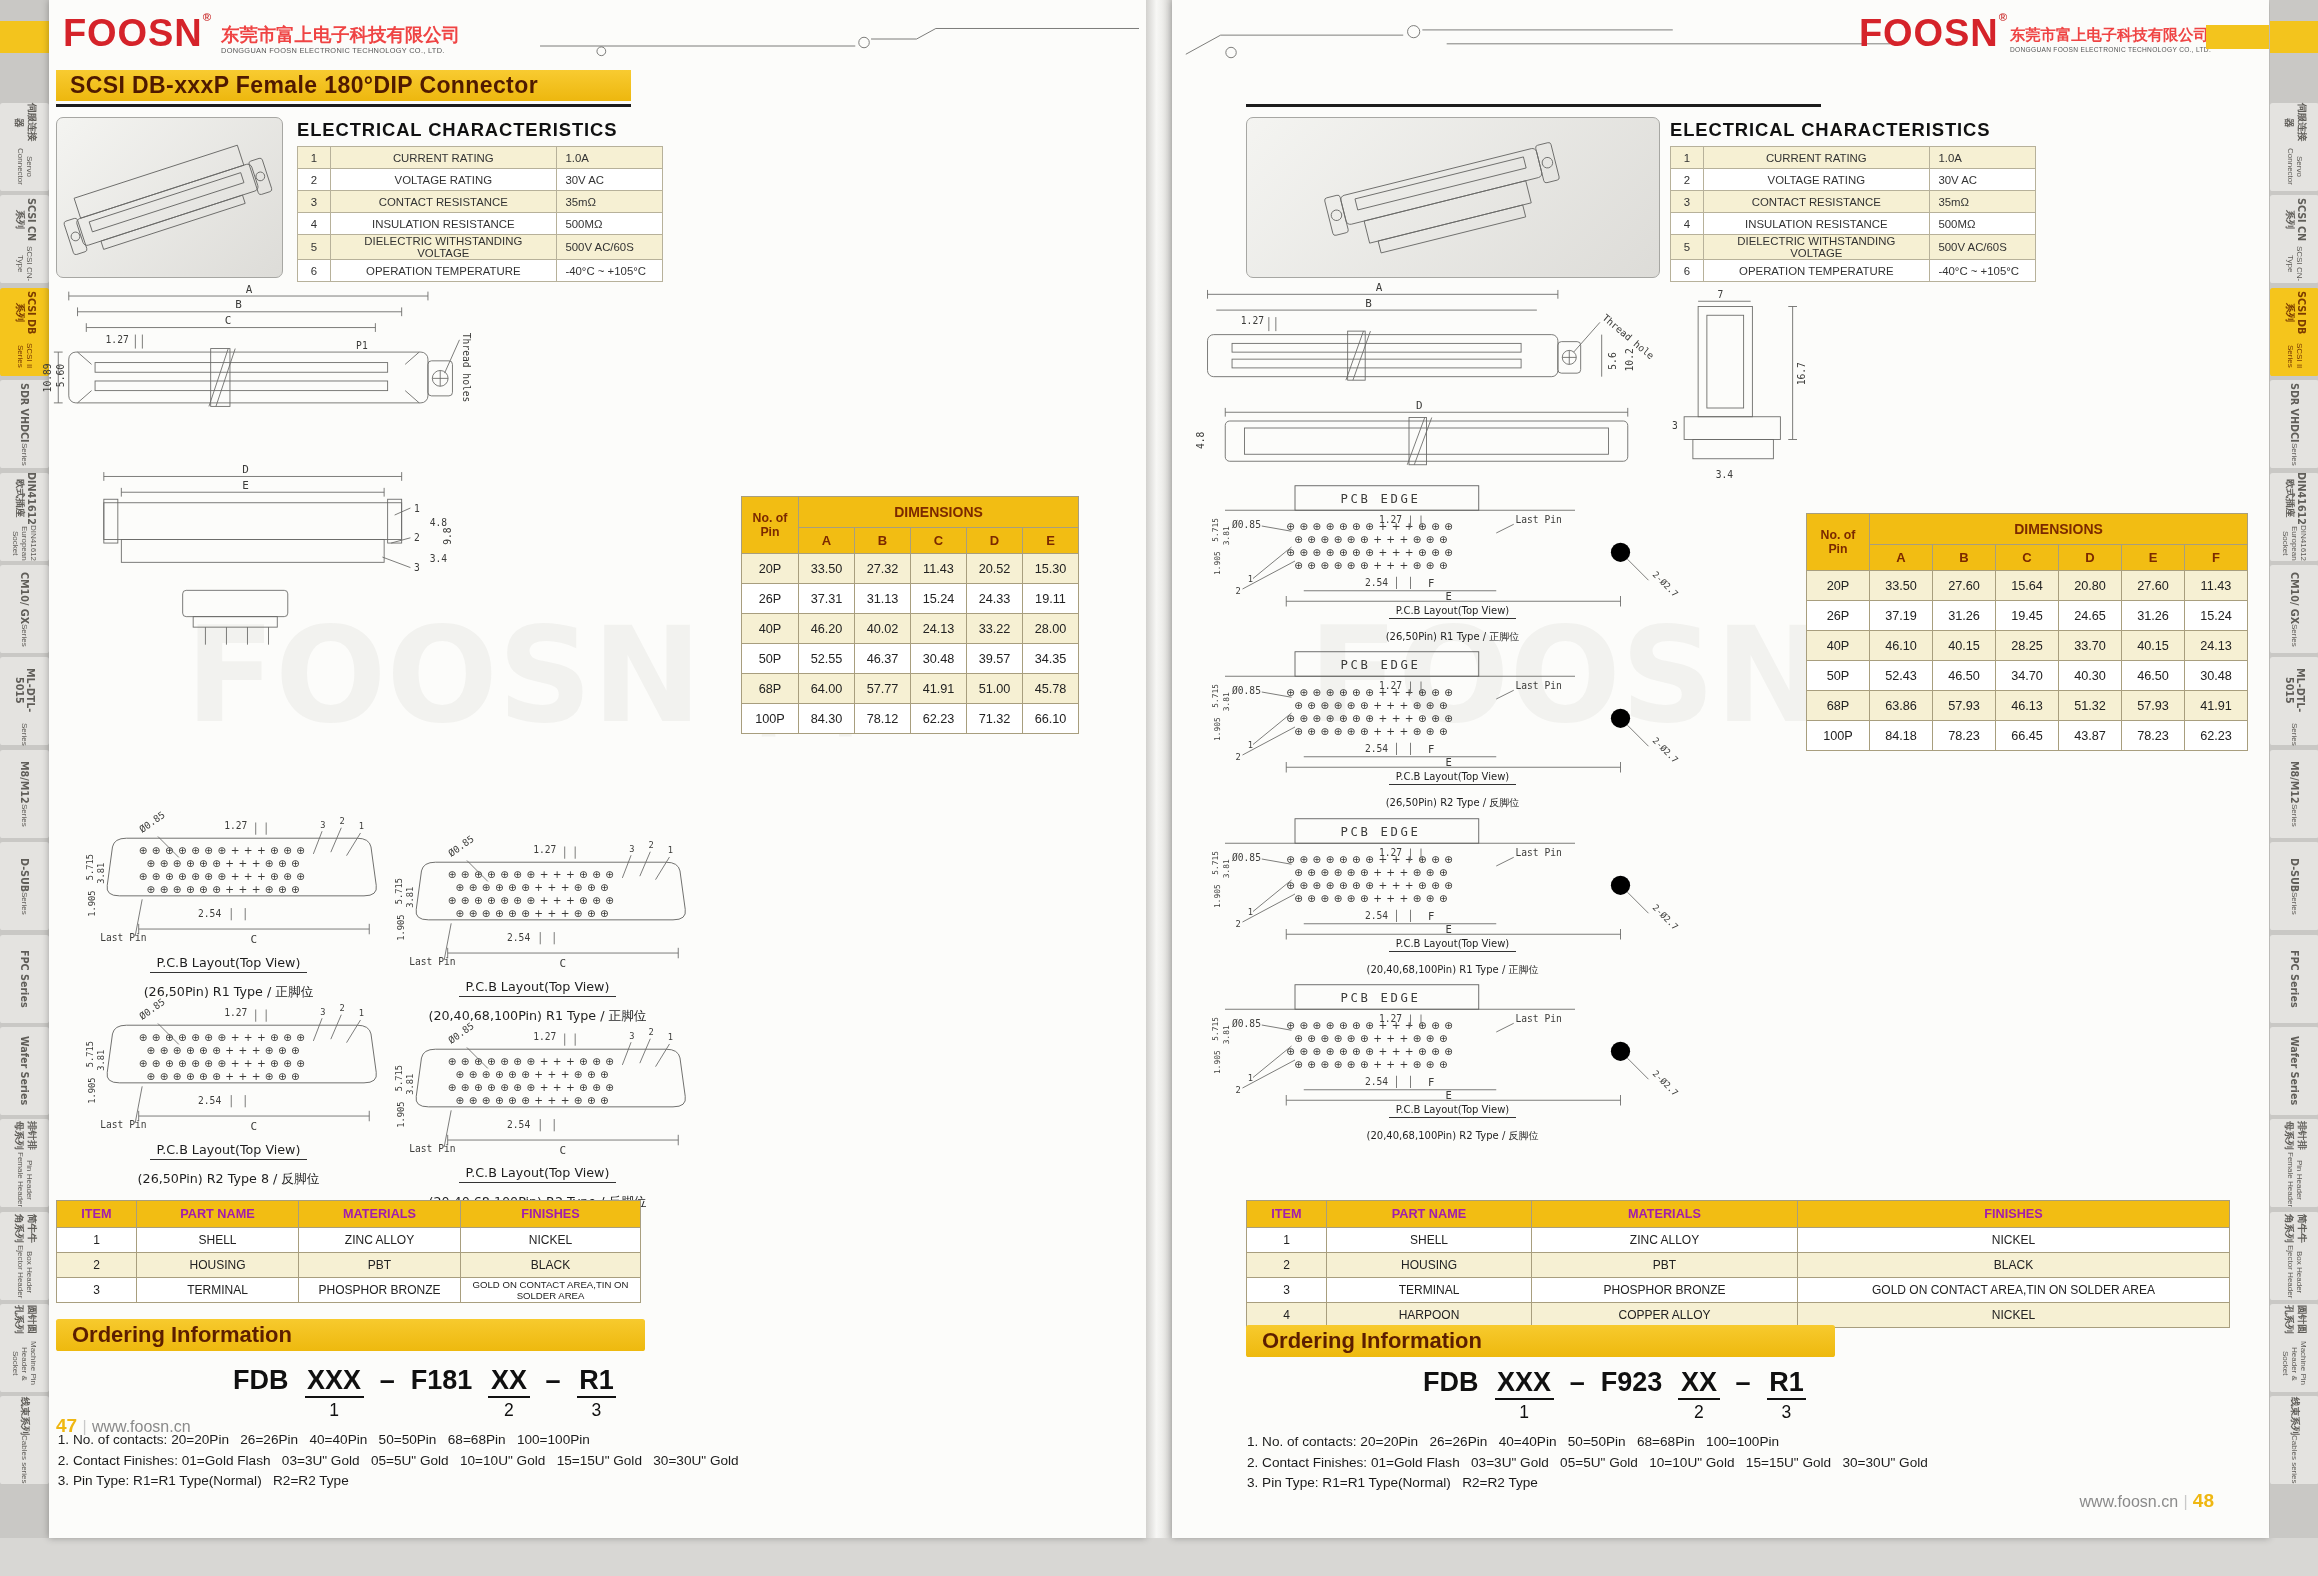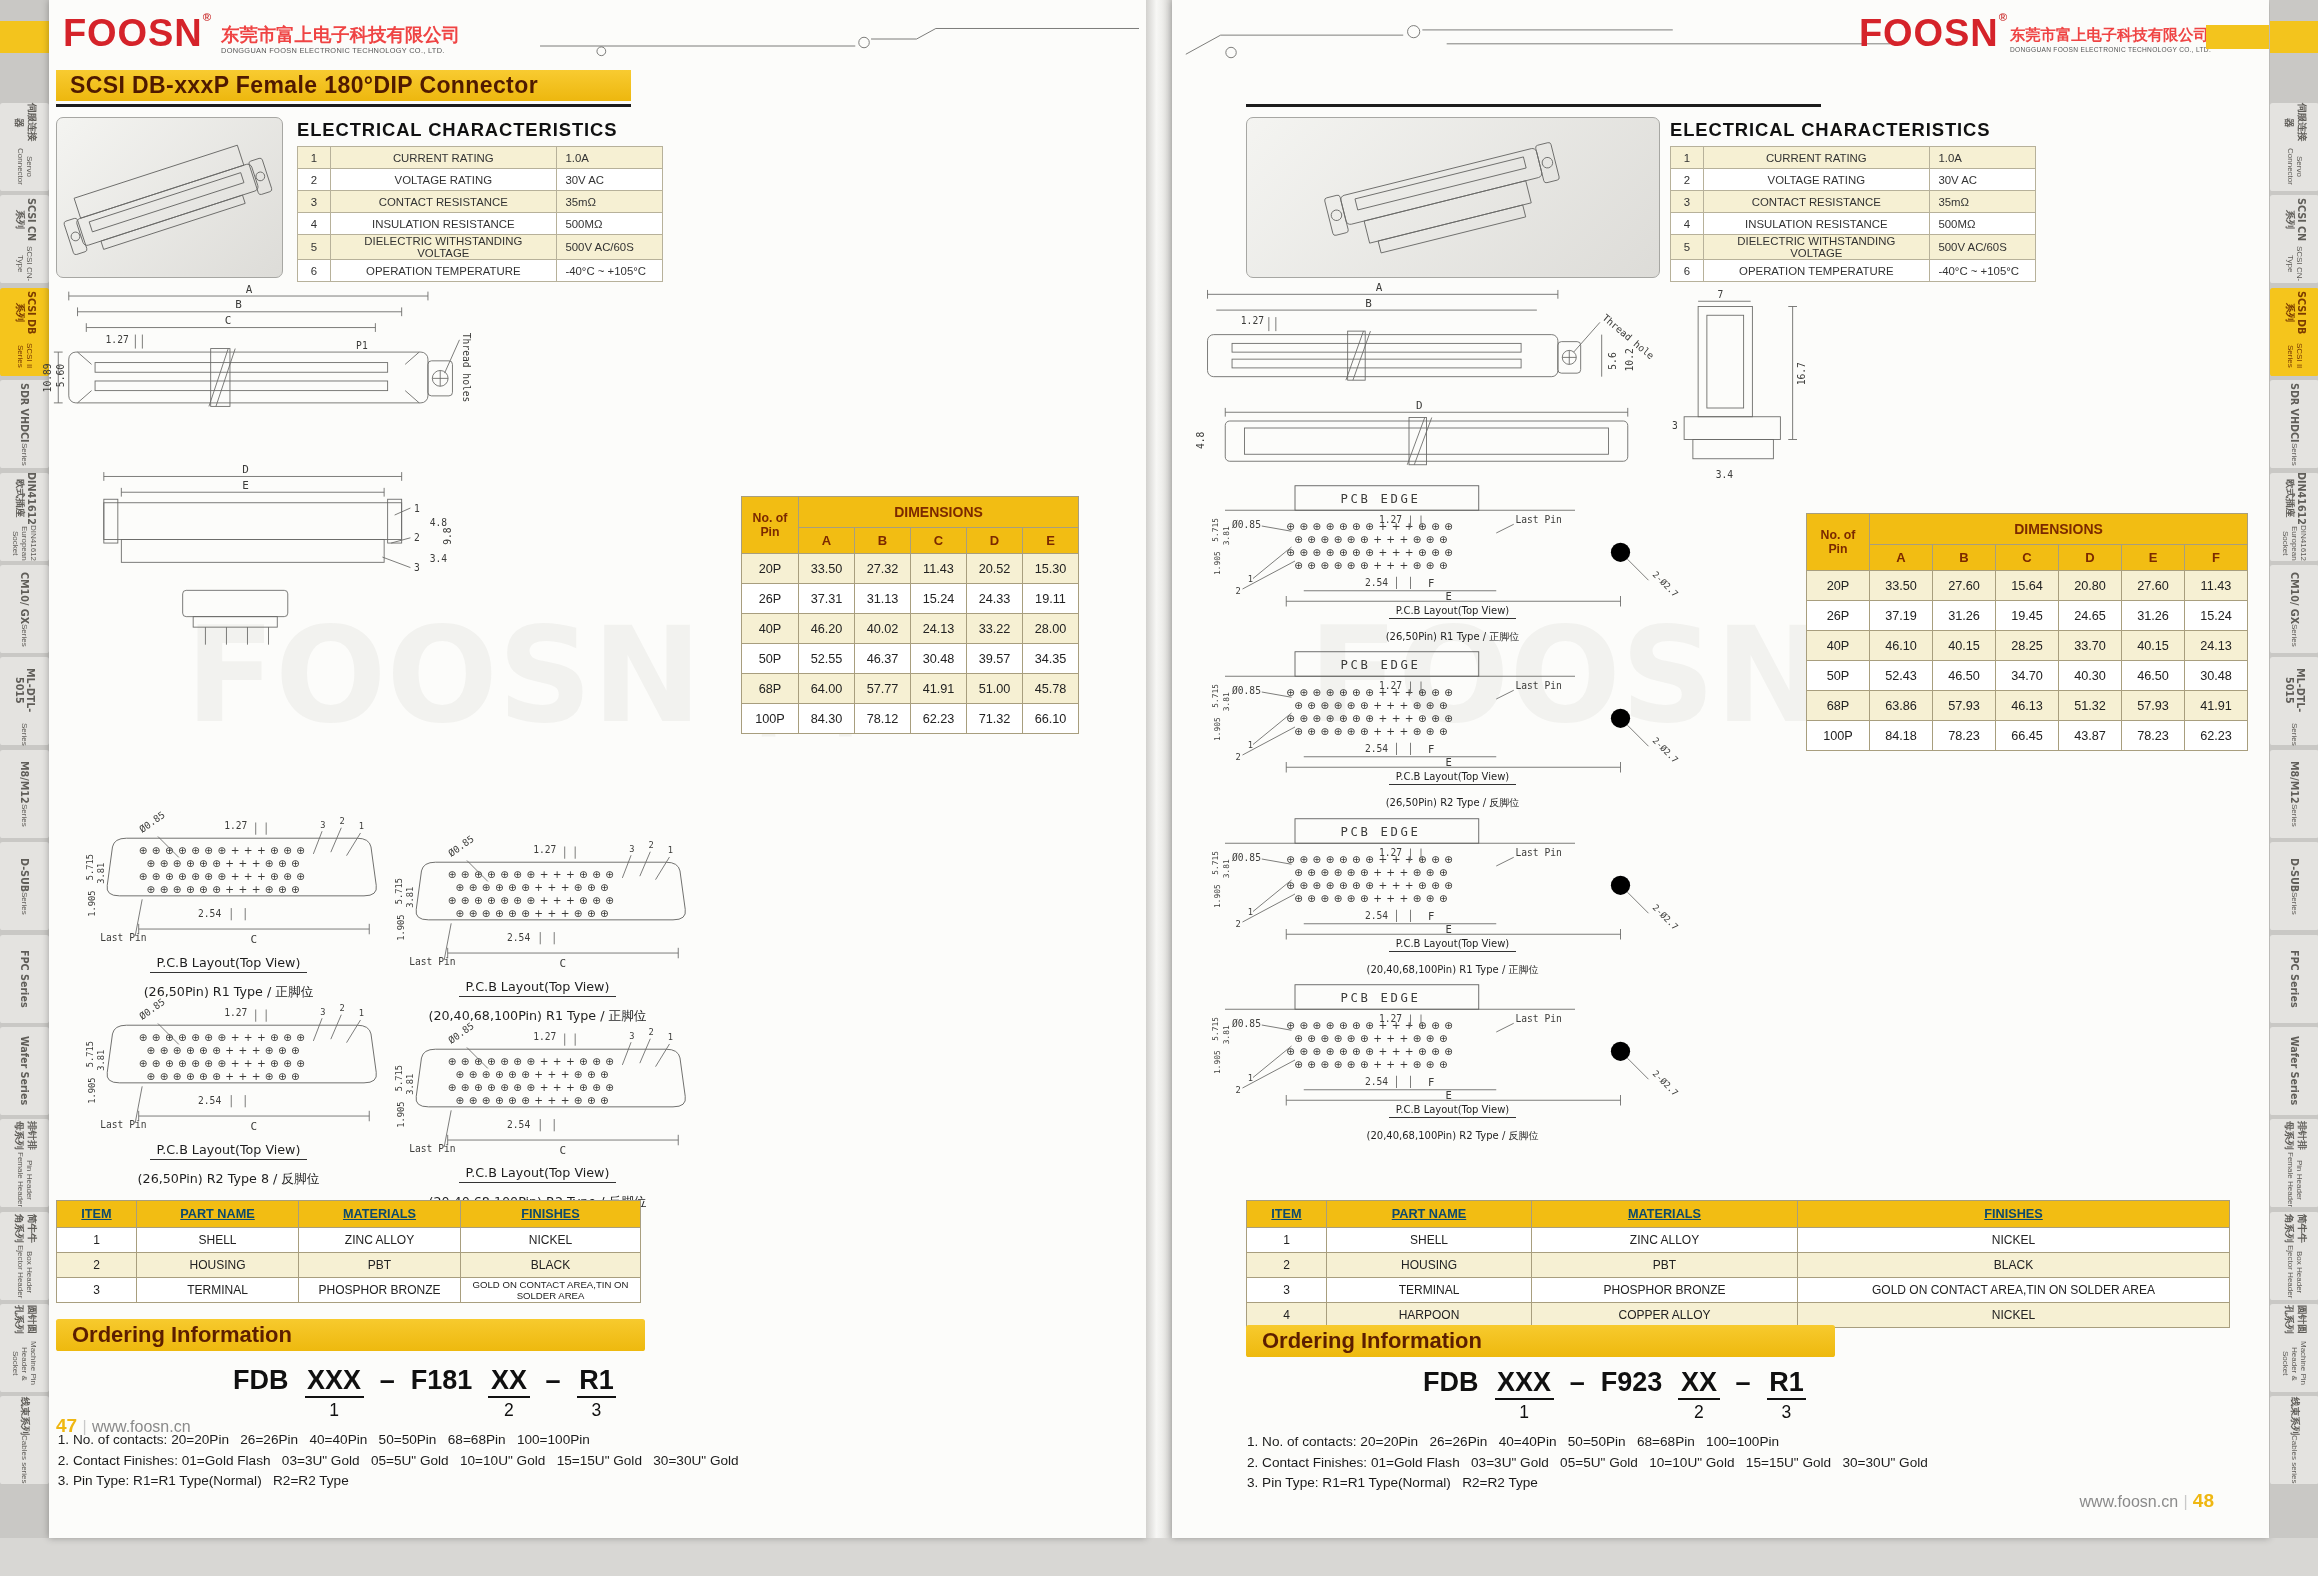--- a/index.html
+++ b/index.html
@@ -40,21 +40,21 @@
   .etab td.val{width:88px;}
   .etab tr:nth-child(odd) td{background:#f6f0d3;}
   .dtab th,.dtab td{border:0.9px solid #a89e7e;text-align:center;}
   .dtab th{background:#f2bd13;color:#7b2900;font-size:13px;}
   .dtab td{color:#222;font-size:12.7px;height:27px;}
   .dtab .corner{width:49px;font-size:12.3px;line-height:1.15;padding:0 3.5px;}
   .dtab .grp{height:28px;font-size:14px;}
   .dtab .ltr{height:23px;}
   .dtab tr:nth-child(odd) td{background:#f6f0d3;}
   .dtabL td{width:53px;} .dtabR td{width:60px;} 
-  .mtab th{background:#f2bd13;color:#0c4a6e;font-size:12.7px;height:24px;border:0.9px solid #a89e7e;text-decoration:underline;}
+  .mtab th{background:#f2bd13;color:#a21caf;font-size:12.7px;height:24px;border:0.9px solid #a89e7e;}
   .mtab td{border:0.9px solid #a89e7e;text-align:center;font-size:12px;color:#222;height:24px;padding:0 3.5px;}
   .mtab tr:nth-child(odd) td{background:#f6f0d3;}
   
   .obar{position:absolute;height:32px;background:linear-gradient(#f7ca2e,#eeb90e);border-radius:2.6px;
         color:#5c1e00;font-size:22px;font-weight:bold;line-height:32px;padding:0 16px;}
   .code{position:absolute;display:flex;align-items:flex-start;gap:16px;font-size:27px;font-weight:bold;color:#101010;}
   .code .useg{position:relative;border-bottom:2.6px solid #111;padding:0 2.6px;}
   .code .mk{position:absolute;left:50%;top:35px;transform:translateX(-50%);font-size:17.5px;font-weight:normal;font-style:normal;}
   .notes{position:absolute;}
   .notes div{font-size:13.6px;color:#1c1c1c;line-height:20.6px;white-space:pre;}

